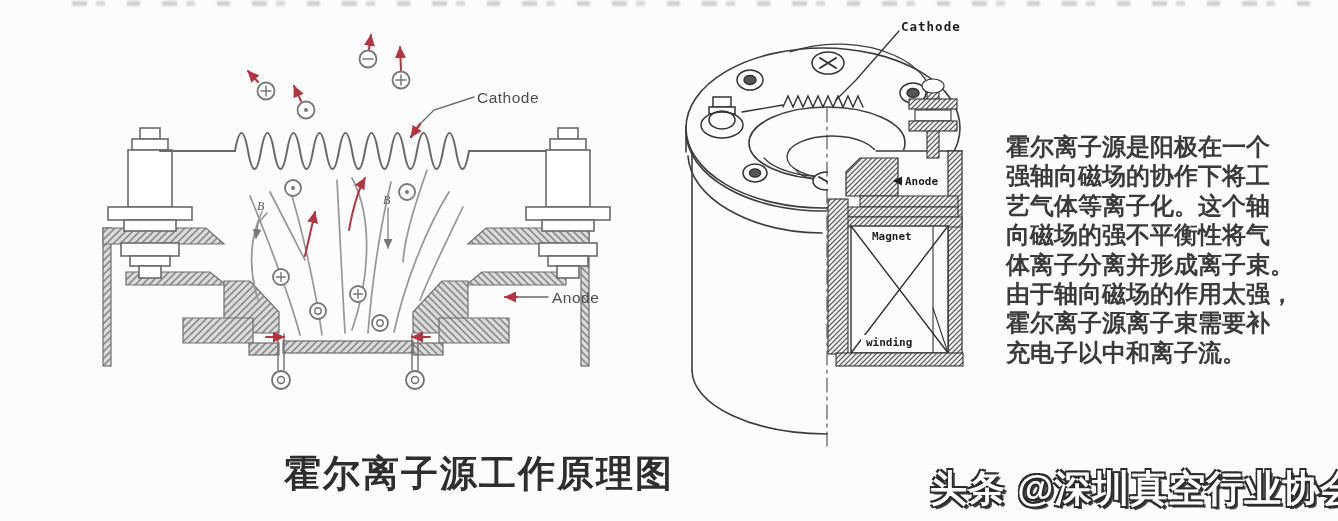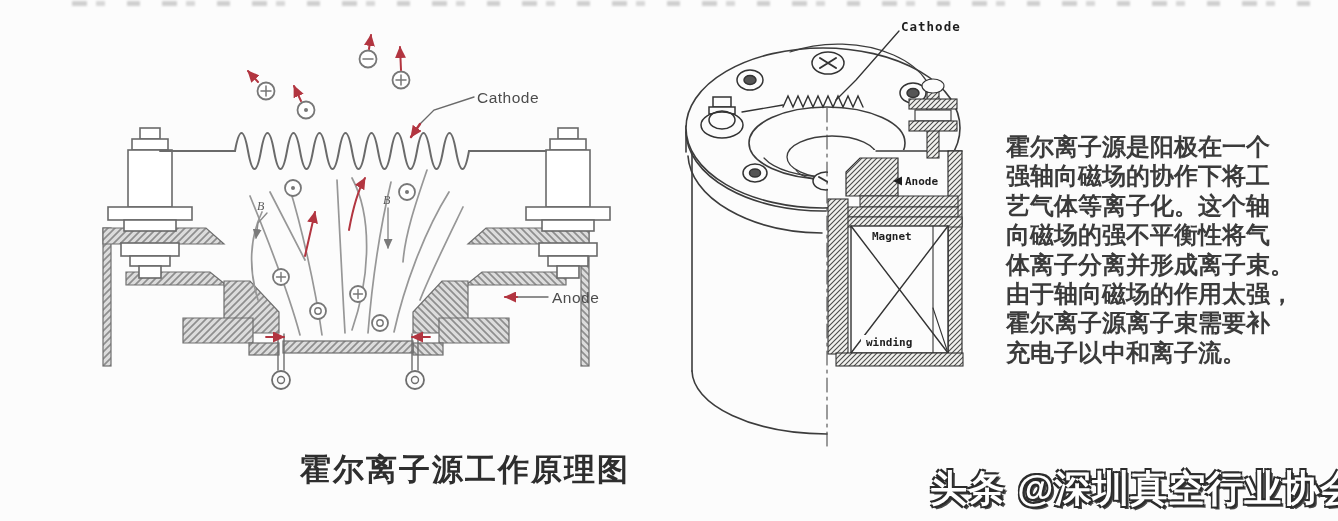--- a/index.html
+++ b/index.html
@@ -1,22 +1,22 @@
 <!DOCTYPE html>
 <html><head>
 <meta charset="utf-8">
 <style>
   html,body{margin:0;padding:0;background:#ffffff;}
   #canvas{position:relative;width:1338px;height:521px;background:#fcfcfc;overflow:hidden;
           font-family:"Liberation Sans",sans-serif;}
   #diagram-svg{position:absolute;left:0;top:0;}
   .remnant{position:absolute;left:72px;top:1px;width:1250px;height:5px;opacity:.45;filter:blur(1px);
     background:repeating-linear-gradient(90deg,#9a9a9a 0 15px,transparent 15px 24px,#ababab 24px 33px,transparent 33px 55px,#9a9a9a 55px 68px,transparent 68px 90px);}
-  .caption{position:absolute;left:300px;top:449px;width:360px;font-family:"Liberation Serif",serif;
-    font-size:31px;font-weight:600;letter-spacing:2px;color:#2e2e2e;white-space:nowrap;}
+  .caption{position:absolute;left:284px;top:449px;width:360px;font-family:"Liberation Serif",serif;
+    font-size:37px;font-weight:600;letter-spacing:2px;color:#2e2e2e;white-space:nowrap;}
   .desc{position:absolute;left:1006px;top:133px;width:334px;font-family:"Liberation Serif",serif;
     font-size:24px;line-height:29.4px;font-weight:600;color:#3b3b3b;}
   .desc span{display:block;white-space:nowrap;}
   .watermark{position:absolute;left:930px;top:464px;width:408px;font-family:"Liberation Sans",sans-serif;
     font-size:37px;font-weight:800;letter-spacing:1px;color:#ffffff;white-space:nowrap;
     text-shadow:-1.6px -1.6px 0 #2c2c2c,1.6px -1.6px 0 #2c2c2c,-1.6px 1.6px 0 #2c2c2c,1.6px 1.6px 0 #2c2c2c,
       3px 3px 0 #4a4a4a;}
   text.lblL{font-family:"Liberation Sans",sans-serif;font-size:15.5px;fill:#4c4c4c;letter-spacing:.5px;}
   text.lblB{font-family:"Liberation Serif",serif;font-size:12px;fill:#5a5a5a;font-style:italic;}
   text.lblR{font-family:"DejaVu Sans Mono",monospace;font-size:11px;font-weight:bold;fill:#1e1e1e;}

